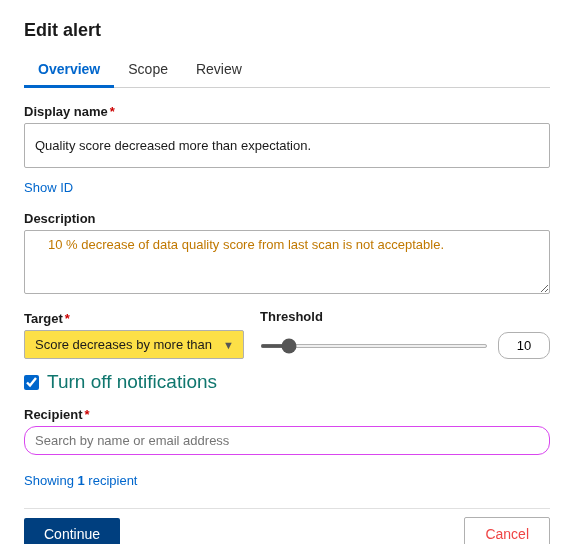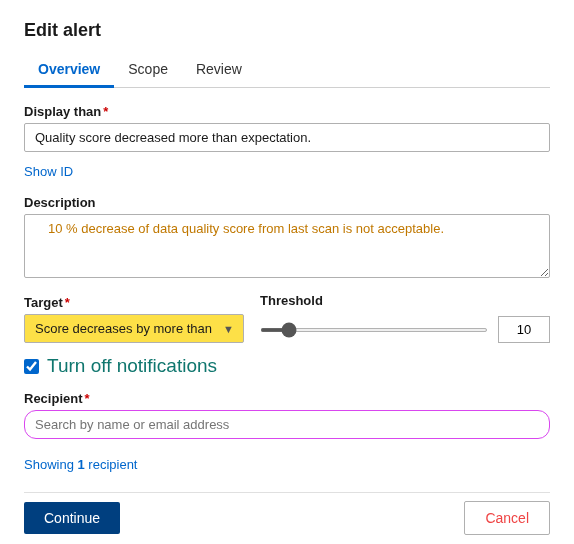--- a/index.html
+++ b/index.html
@@ -52,21 +52,21 @@
       color: #1a1a1a;
     }
     .required {
       color: #c00;
       margin-left: 2px;
     }
     .form-input {
       width: 100%;
       border: 1px solid #b0b0b0;
       border-radius: 2px;
-      padding: 6px 10px;
+      padding: 14px 10px;
       font-size: 13px;
       color: #1a1a1a;
       outline: none;
     }
     .show-id-link {
       color: #0066cc;
       font-size: 13px;
       cursor: pointer;
       margin-bottom: 16px;
       display: inline-block;
@@ -135,21 +135,21 @@
     }
     .slider {
       width: 100%;
       accent-color: #555;
       cursor: pointer;
       height: 4px;
     }
     .threshold-value-input {
       width: 52px;
       border: 1px solid #b0b0b0;
-      border-radius: 0;
+      border-radius: 10px;
       padding: 5px 6px;
       font-size: 13px;
       text-align: center;
       outline: none;
     }
     .checkbox-row {
       display: flex;
       align-items: center;
       gap: 8px;
       margin-bottom: 14px;
@@ -222,21 +222,21 @@
     <div class="tab">
       <span>Scope</span>
     </div>
     <div class="tab">
       <span>Review</span>
     </div>
   </div>
 
   <div class="form-group">
     <div class="form-label">
-      <span>Display than</span><span class="required">*</span>
+      <span>Display name</span><span class="required">*</span>
     </div>
     <input class="form-input" type="text" value="Quality score decreased more than expectation." style="">
   </div>
 
   <div class="show-id-link">Show ID</div>
 
   <div class="form-group">
     <div class="form-label">Description</div>
     <textarea class="description-textarea" style="">10 % decrease of data quality score from last scan is not acceptable.</textarea>
   </div>

